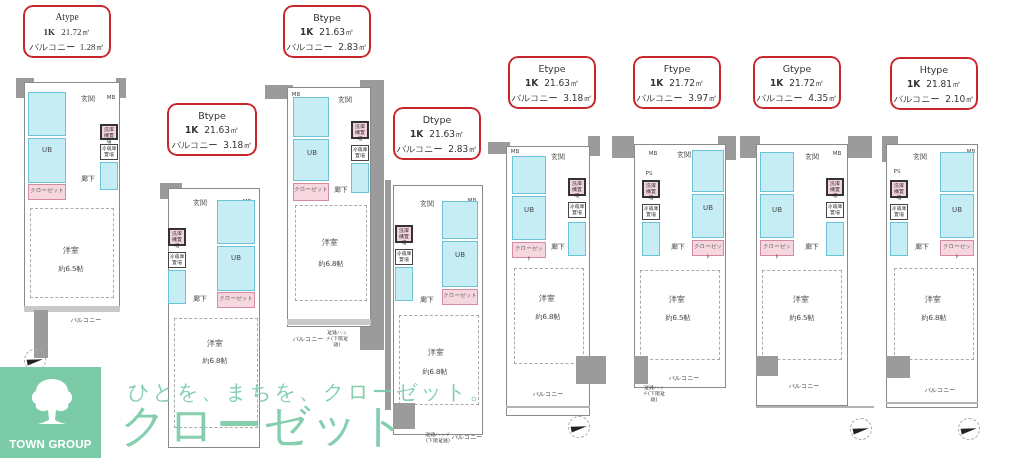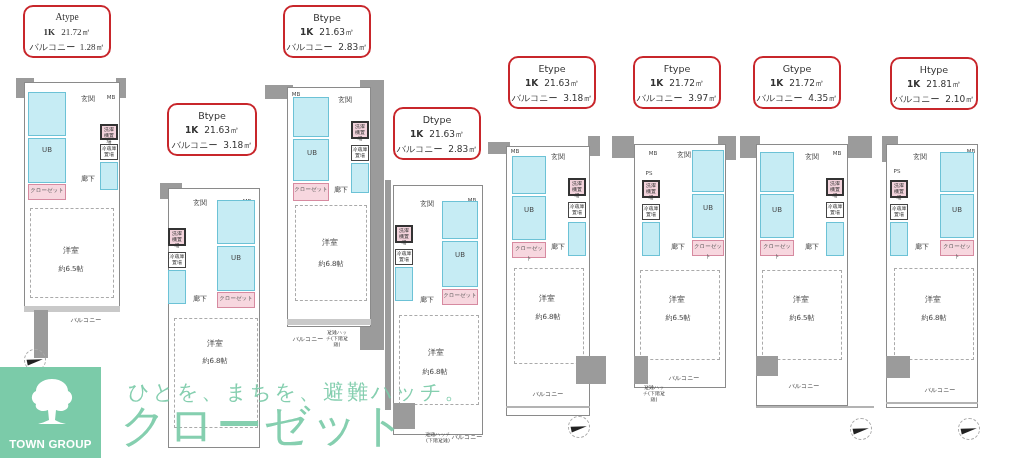--- a/index.html
+++ b/index.html
@@ -247,14 +247,14 @@
   <div class="area"><b>1K</b><span>21.81㎡</span></div>
   <div><span>バルコニー</span>&nbsp;&nbsp;<span>2.10㎡</span></div>
 </div>
 
 <div class="logo">
   <svg class="tree" viewBox="0 0 44 50">
     <path d="M22 2 C12 2 6 8 6 14 C1 16 0 24 6 27 C4 32 12 36 18 33 L19 43 C15 45 11 46 8 47 L36 47 C32 46 28 45 25 43 L26 33 C32 36 40 32 38 27 C44 24 43 16 38 14 C38 8 32 2 22 2 Z" fill="#ffffff"></path>
   </svg>
   <div class="name">TOWN GROUP</div>
 </div>
-<div class="tagline">ひとを、まちを、避難ハッチ。</div>
+<div class="tagline">ひとを、まちを、クローゼット。</div>
 <div class="brand">クローゼット</div>
 
 </body></html>

